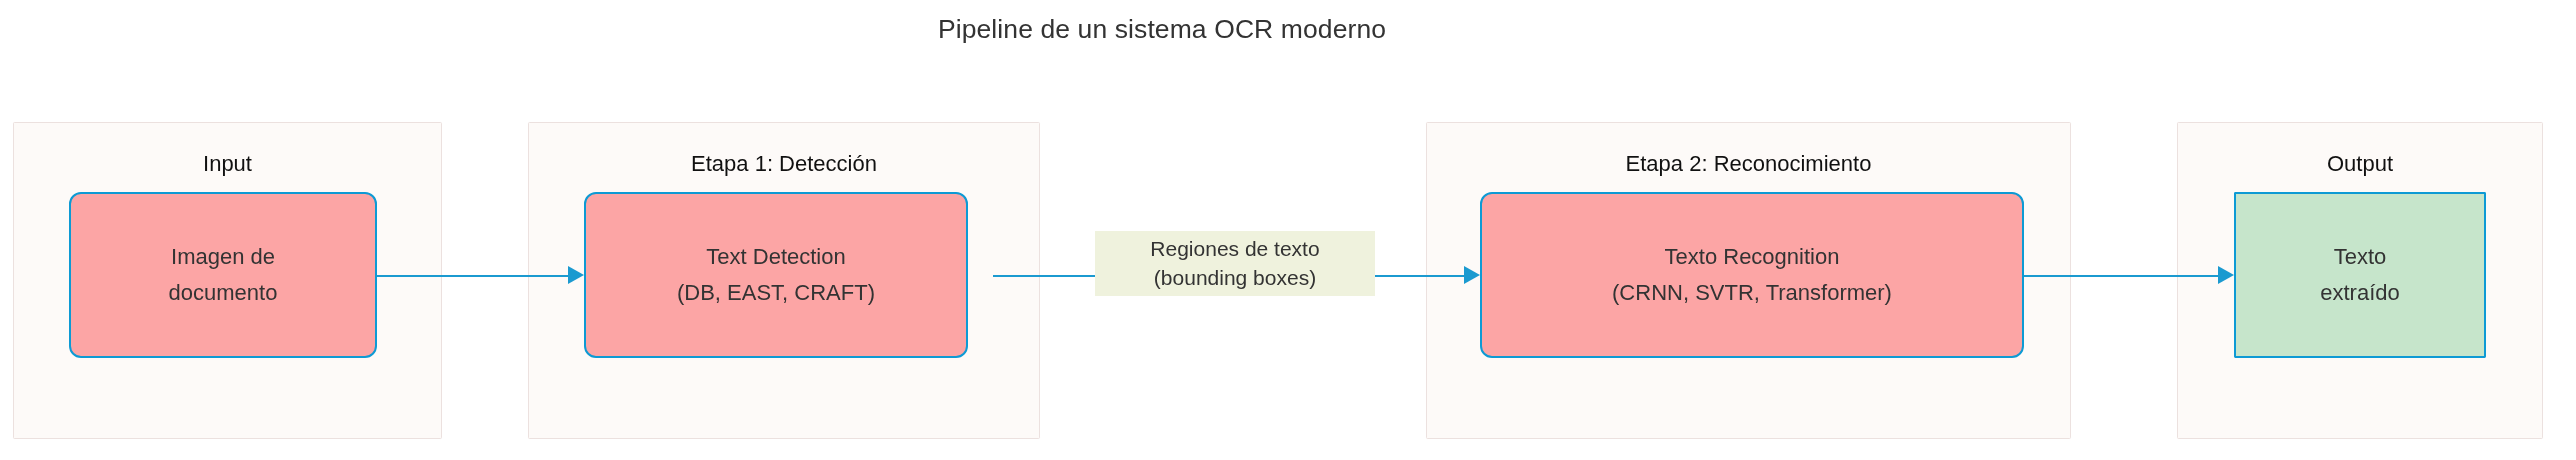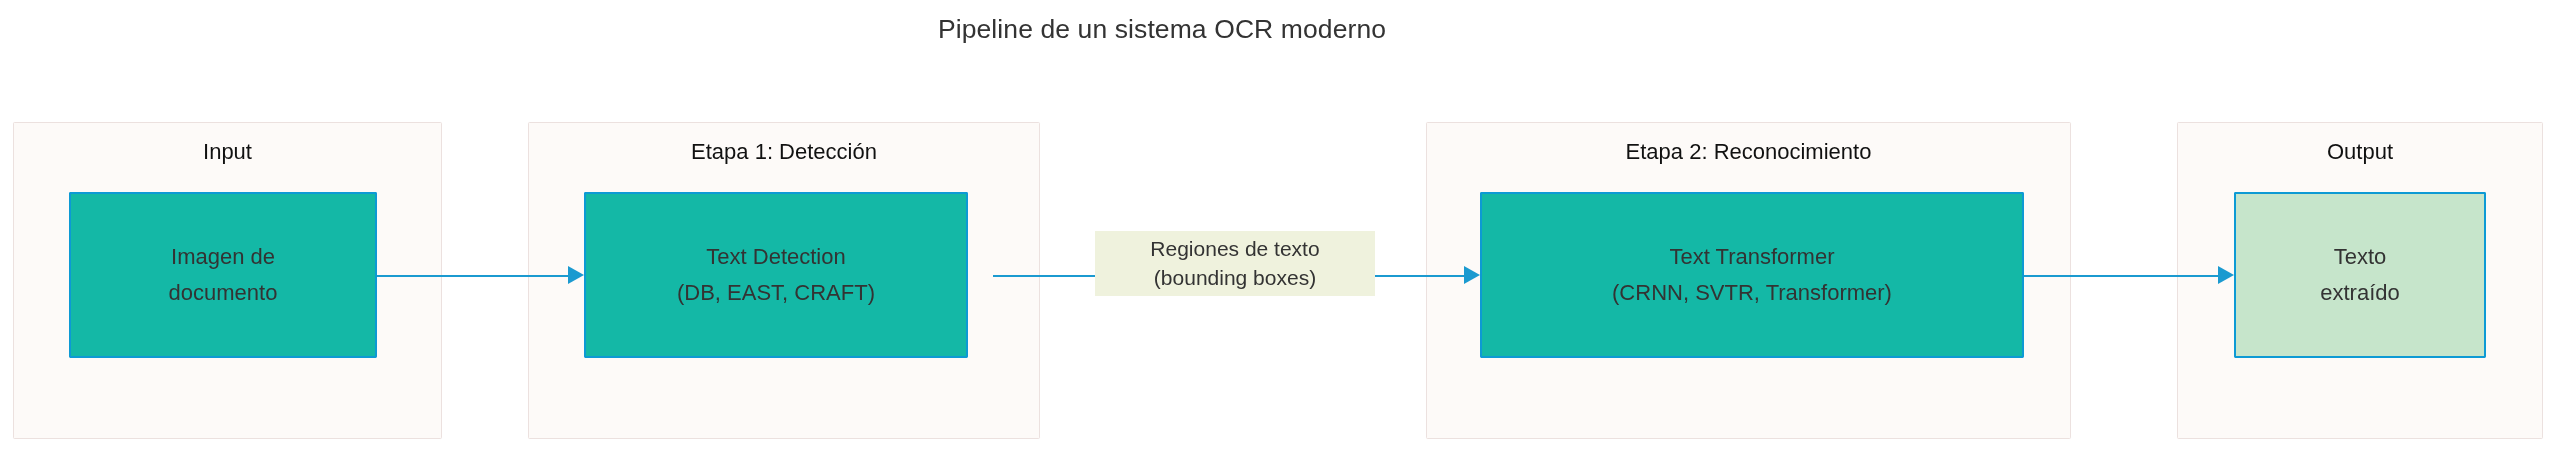--- a/index.html
+++ b/index.html
@@ -40,21 +40,21 @@
   .subgraph {
     position: absolute;
     background: #fdfaf8;
     border: 1.4px solid #ece1df;
     border-radius: 1.4px;
     box-sizing: border-box;
   }
   .subgraph-title {
     position: absolute;
     left: 0;
-    top: 16px;
+    top: 28px;
     width: 100%;
     text-align: center;
     font-size: 22px;
     font-weight: 400;
     color: #111111;
     white-space: nowrap;
   }
 
   
   .node {
@@ -64,21 +64,21 @@
     border-radius: 1.4px;
     display: flex;
     flex-direction: column;
     align-items: center;
     justify-content: center;
     text-align: center;
     font-size: 22px;
     color: #333333;
     line-height: 1.35;
   }
-  .node.blue  { background: #14b8a6; }
+  .node.blue  { background: #fca5a5; border-radius: 12px; }
   .node.green { background: #c6e5cb; }
   .node .line { display: block; white-space: nowrap; padding: 2.9px 0; }
 
   
   .edge-line {
     position: absolute;
     height: 2.2px;
     background: #1b9ad0;
   }
   .edge-head {
@@ -124,21 +124,21 @@
   </div>
   <div class="node blue" style="left:584px; top:192px; width:384px; height:166px;">
     <span class="line">Text Detection</span>
     <span class="line">(DB, EAST, CRAFT)</span>
   </div>
 
   <div class="subgraph" style="left:1426px; top:122px; width:645px; height:317px;">
     <div class="subgraph-title">Etapa 2: Reconocimiento</div>
   </div>
   <div class="node blue" style="left:1480px; top:192px; width:544px; height:166px;">
-    <span class="line">Text Transformer</span>
+    <span class="line">Texto Recognition</span>
     <span class="line">(CRNN, SVTR, Transformer)</span>
   </div>
 
   <div class="subgraph" style="left:2177px; top:122px; width:366px; height:317px;">
     <div class="subgraph-title">Output</div>
   </div>
   <div class="node green" style="left:2234px; top:192px; width:252px; height:166px;text-align:right;">
     <span class="line">Texto</span>
     <span class="line">extraído</span>
   </div>

